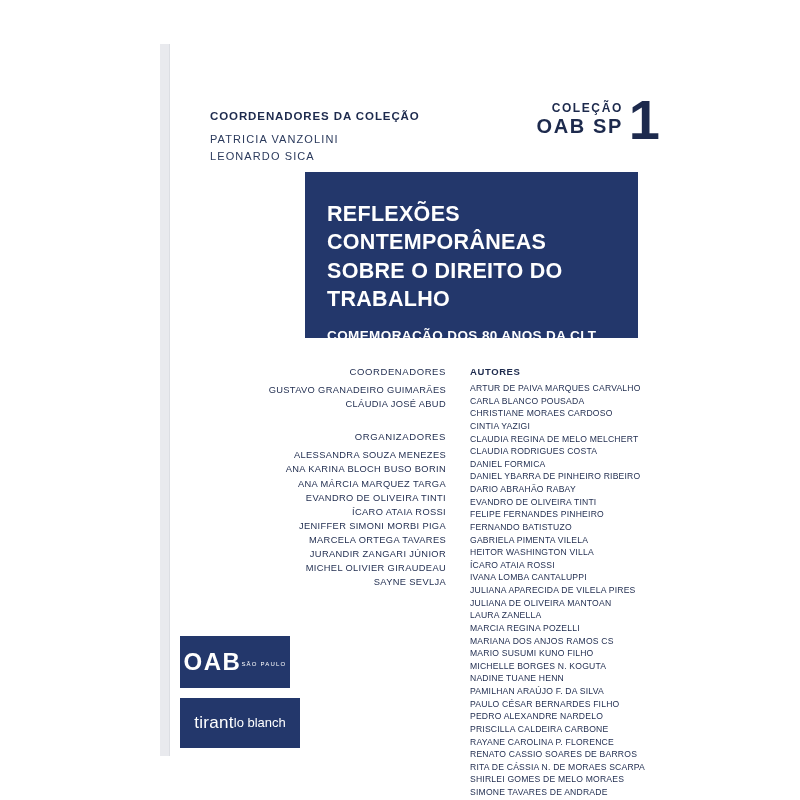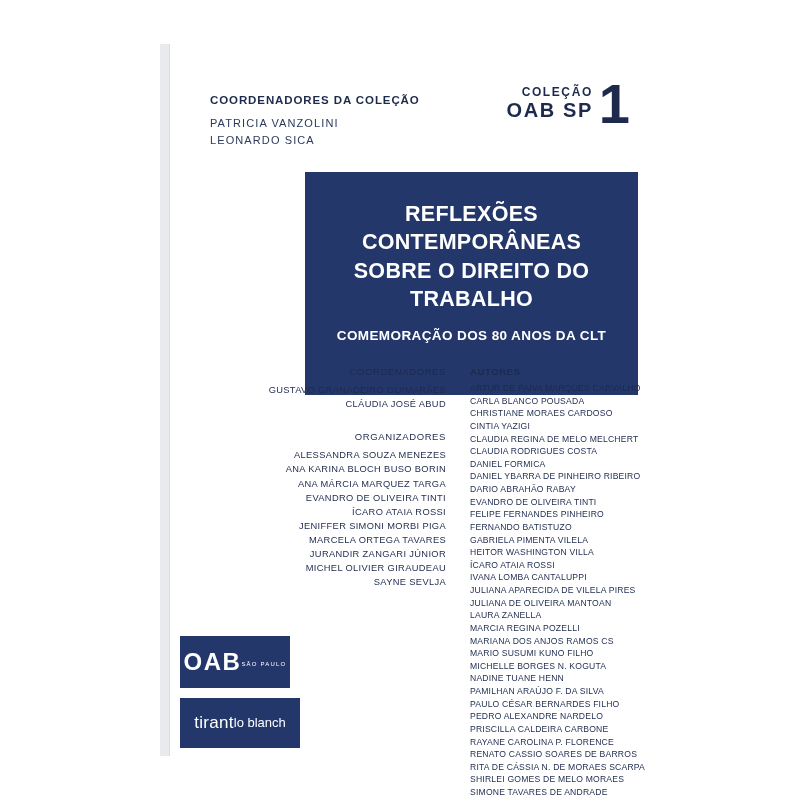--- a/index.html
+++ b/index.html
@@ -43,23 +43,24 @@
     left: 10px;
     top: 0;
     width: 468px;
     height: 712px;
   }
 
   
   .top-area {
     position: absolute;
     left: 0;
-    top: 0;
+    top: 16px;
     width: 468px;
     height: 130px;
+    padding-left: 30px;
   }
   .coord-colecao {
     position: absolute;
     left: 40px;
     top: 50px;
     width: 240px;
   }
   .coord-colecao .heading {
     font-size: 11.5px;
     font-weight: bold;
@@ -103,26 +104,26 @@
     margin-left: 6px;
     margin-top: -6px;
   }
 
   
   .title-box {
     position: absolute;
     left: 135px;
     top: 128px;
     width: 333px;
-    height: 223px;
+    height: 166px;
     background: #23376b;
     color: #ffffff;
     box-sizing: border-box;
     padding: 28px 22px 18px 22px;
-    text-align: center;
+    text-align: left;
   }
   .title-box .t-main {
     font-size: 21.5px;
     font-weight: bold;
     line-height: 1.32;
     letter-spacing: 0.3px;
   }
   .title-box .t-sub {
     margin-top: 14px;
     font-size: 13.5px;

